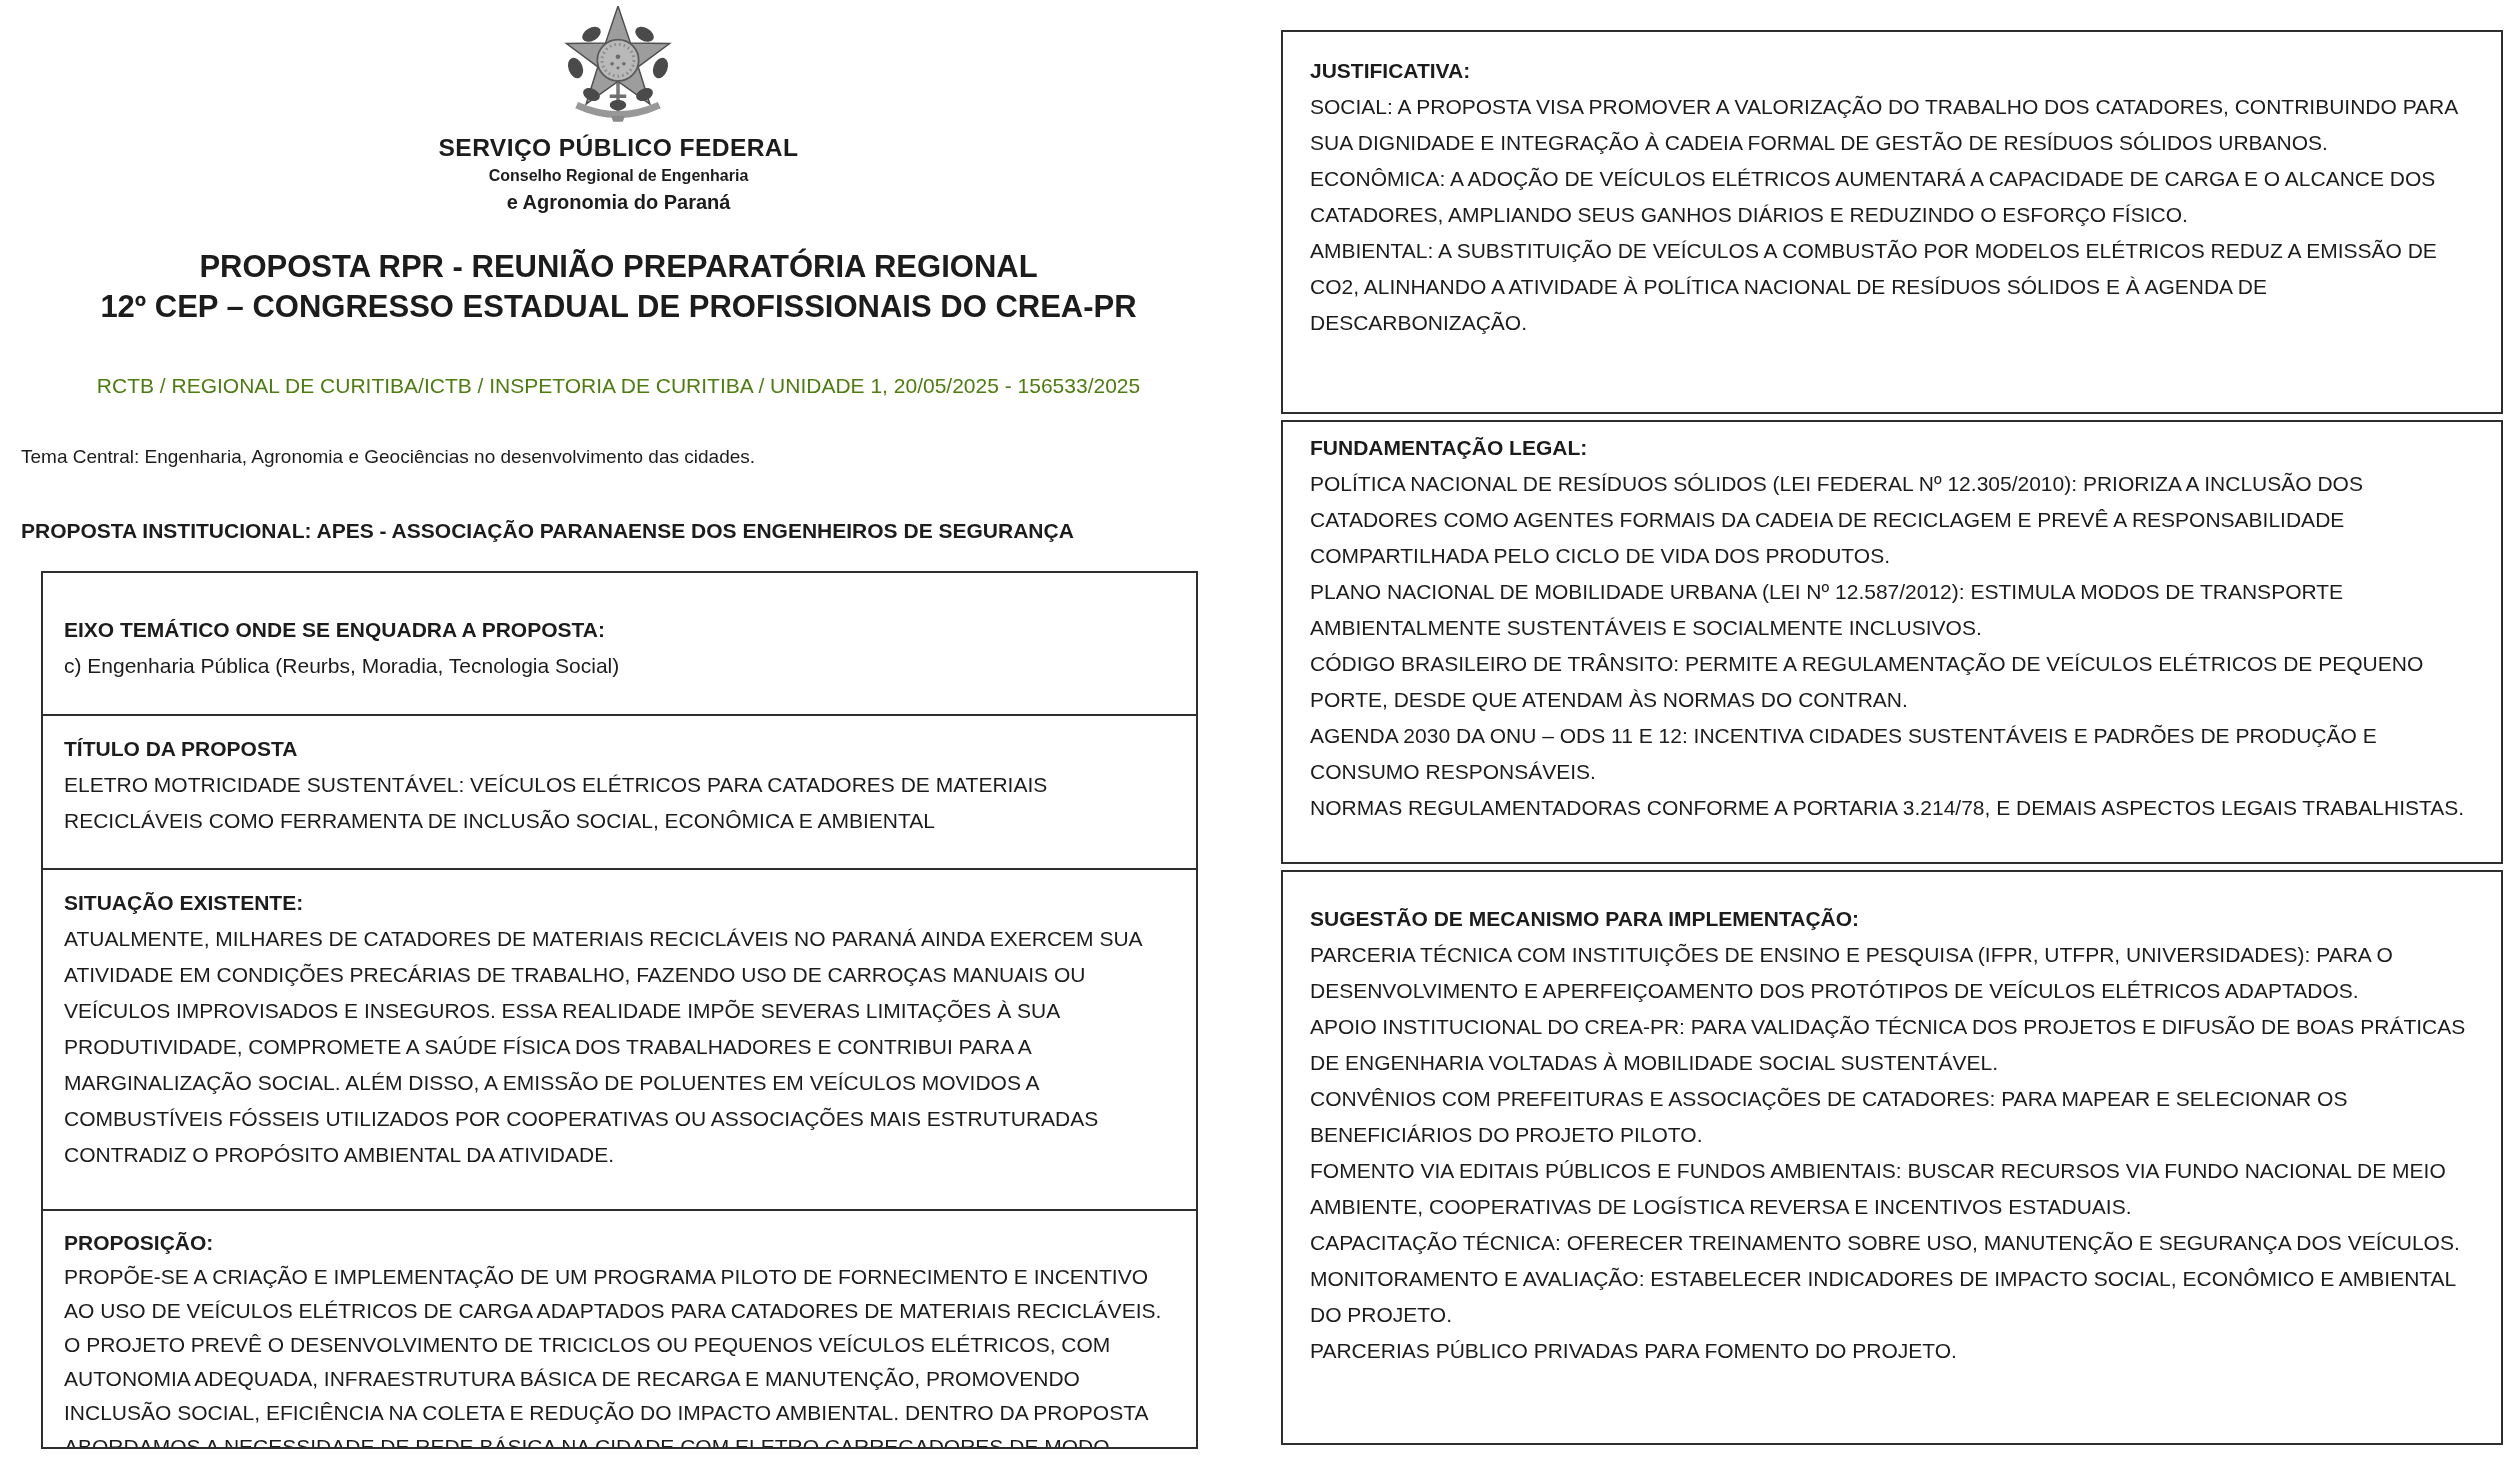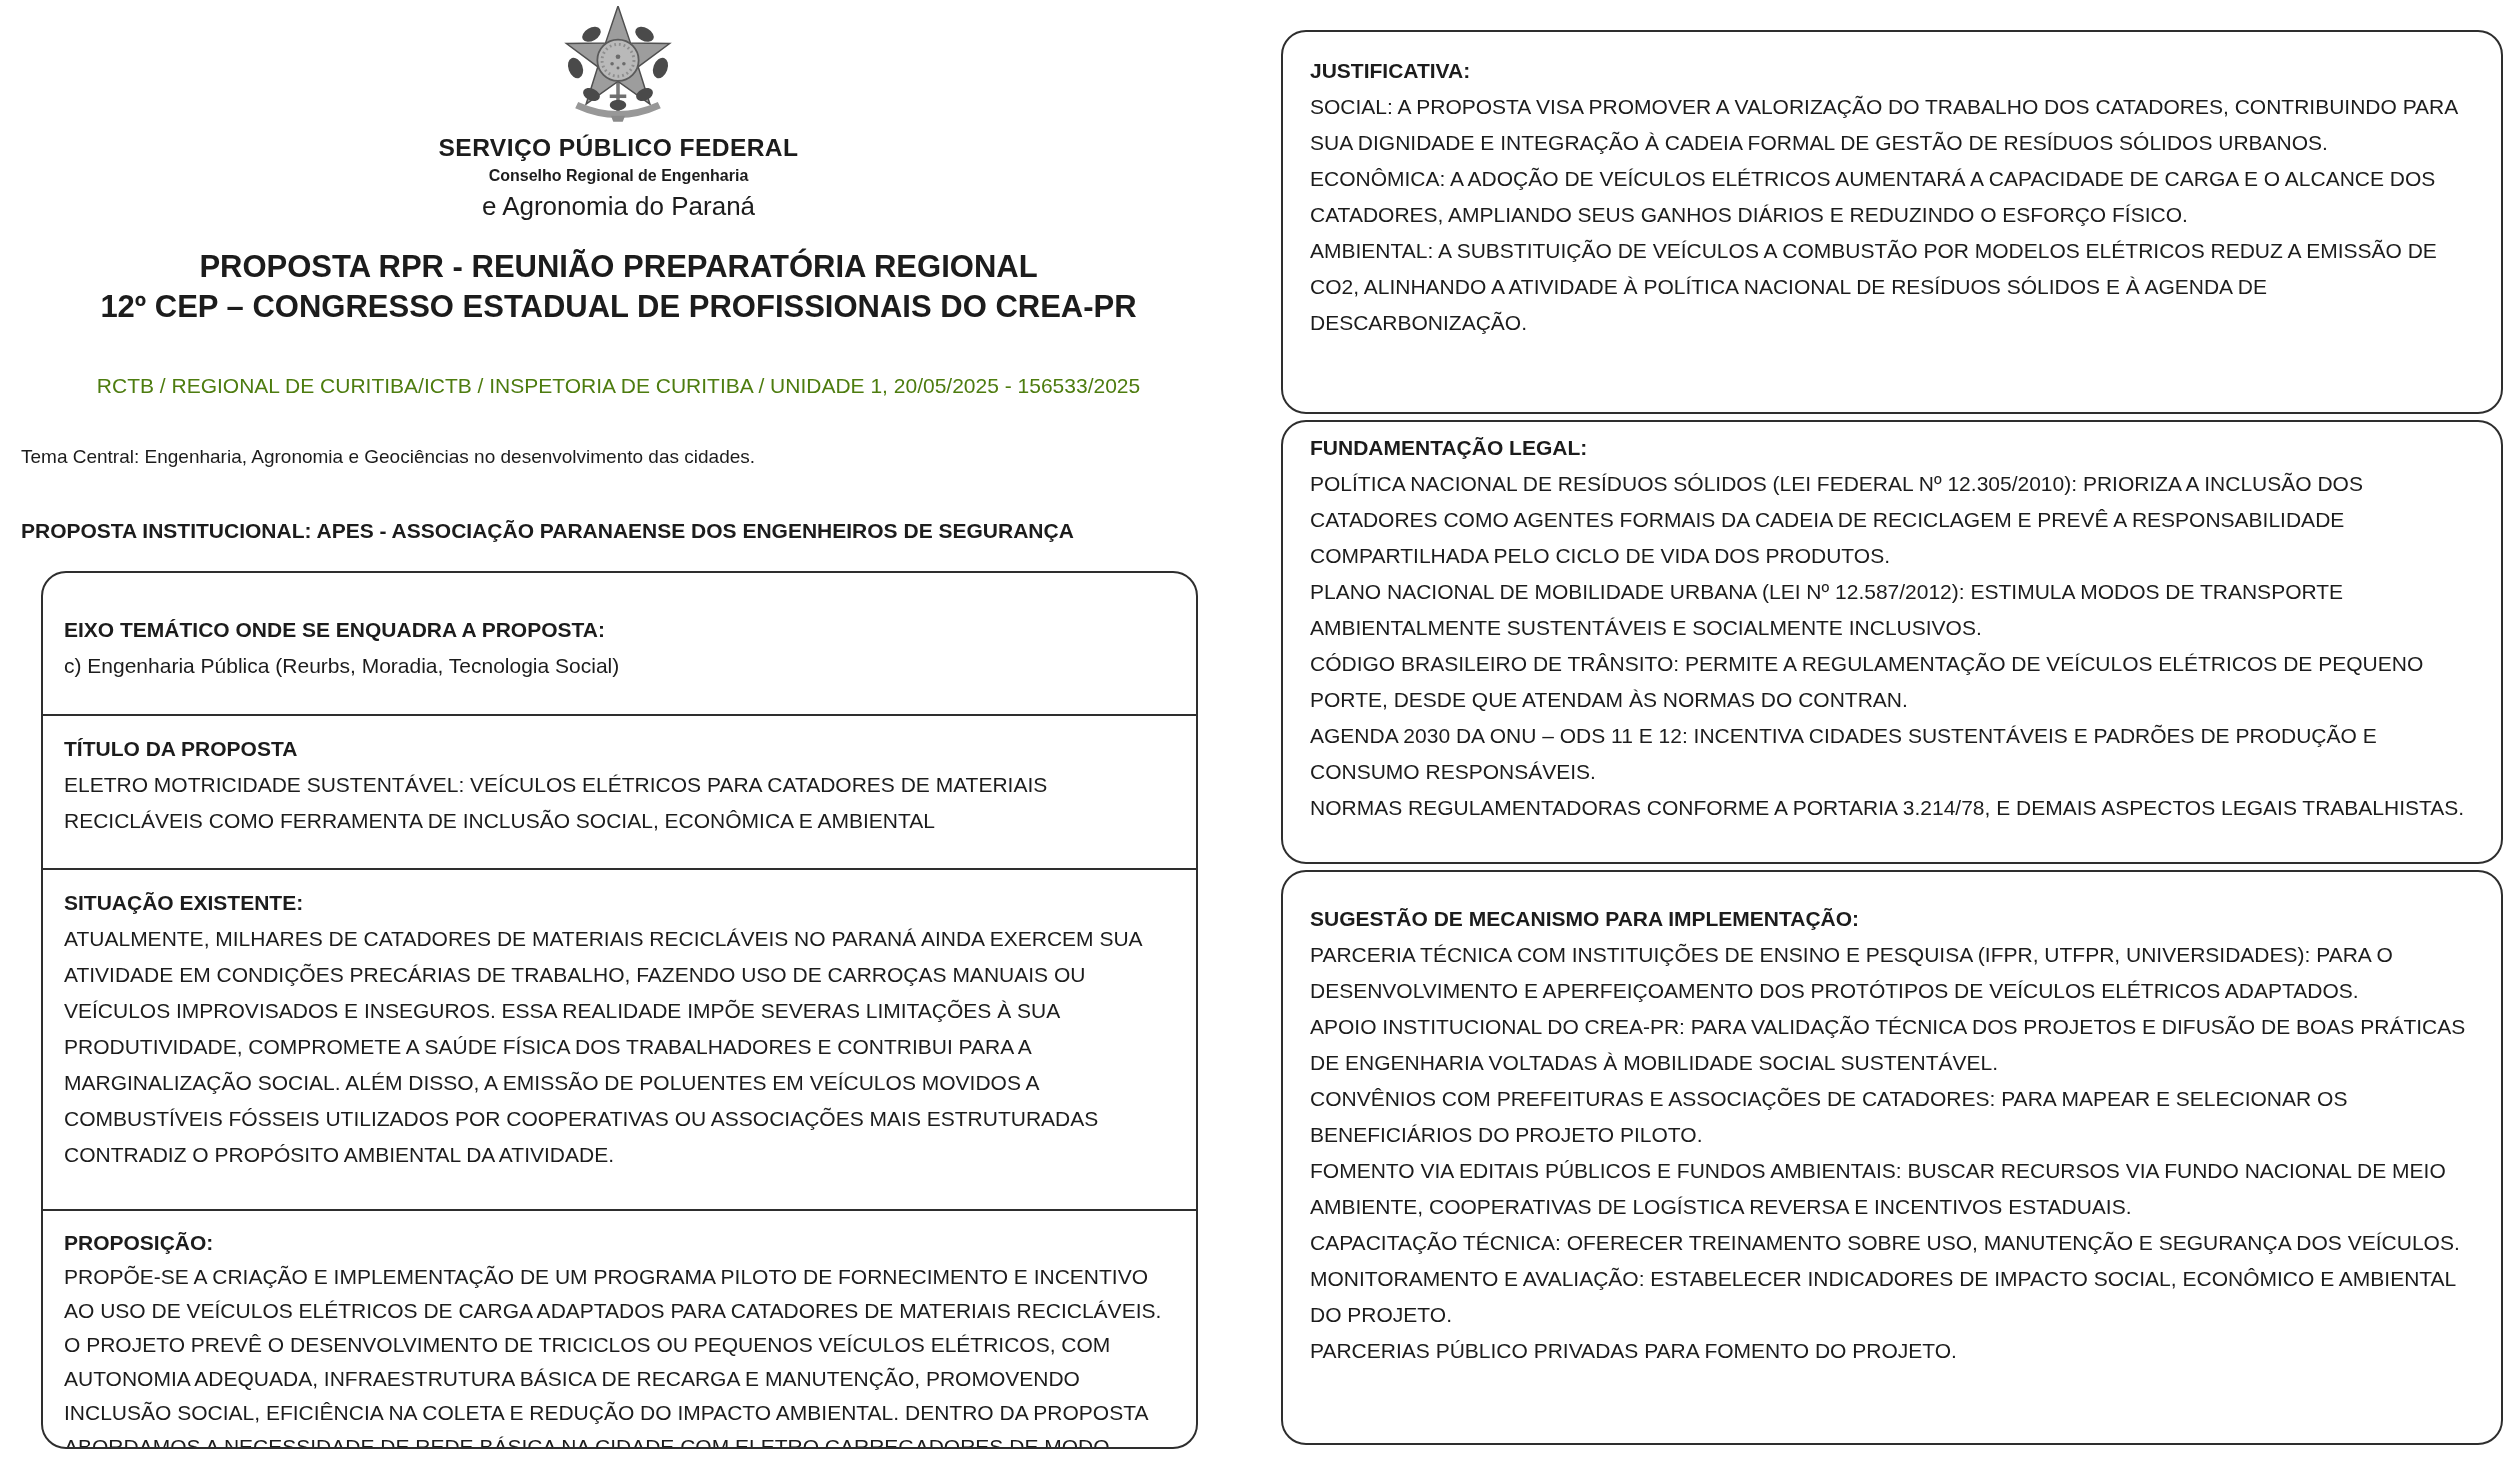--- a/index.html
+++ b/index.html
@@ -4,27 +4,27 @@
 <style>
   html,body{margin:0;padding:0;background:#ffffff;}
   .page{
     position:relative;
     width:2512px;height:1465px;
     background:#ffffff;
     color:#1c1c1c;
     font-family:"Liberation Sans", sans-serif;
     overflow:hidden;
   }
-  .abs{position:absolute;border-radius:25px;}
+  .abs{position:absolute;}
   
   .hdr-center{left:0;width:1237px;text-align:center;white-space:nowrap;}
   .logo-wrap{left:557px;top:6px;width:122px;height:118px;}
   .org1{top:134px;font-size:24.6px;font-weight:900;letter-spacing:0.4px;}
   .org2{top:167px;font-size:16px;font-weight:bold;}
-  .org3{top:191px;font-size:26px;font-weight:normal;}
+  .org3{top:191px;font-size:20px;font-weight:bold;}
   .title1{top:249px;font-size:31px;font-weight:bold;}
   .title2{top:289px;font-size:31px;font-weight:bold;}
   .region{top:374px;font-size:21px;font-weight:400;}
   .tema{left:21px;top:446px;font-size:19px;}
   .prop-inst{left:21px;top:519px;font-size:21px;font-weight:bold;}
   
   .box{border:2.2px solid #2e2e2e;box-sizing:border-box;background:#fff;overflow:hidden;}
   .left-box{left:41px;top:571px;width:1157px;height:878px;}
   .lsec{box-sizing:border-box;padding:15px 21px 0 21px;font-size:21px;line-height:36px;overflow:hidden;margin-top:24px;}
   .lsec + .lsec{border-top:2.2px solid #2e2e2e;}

